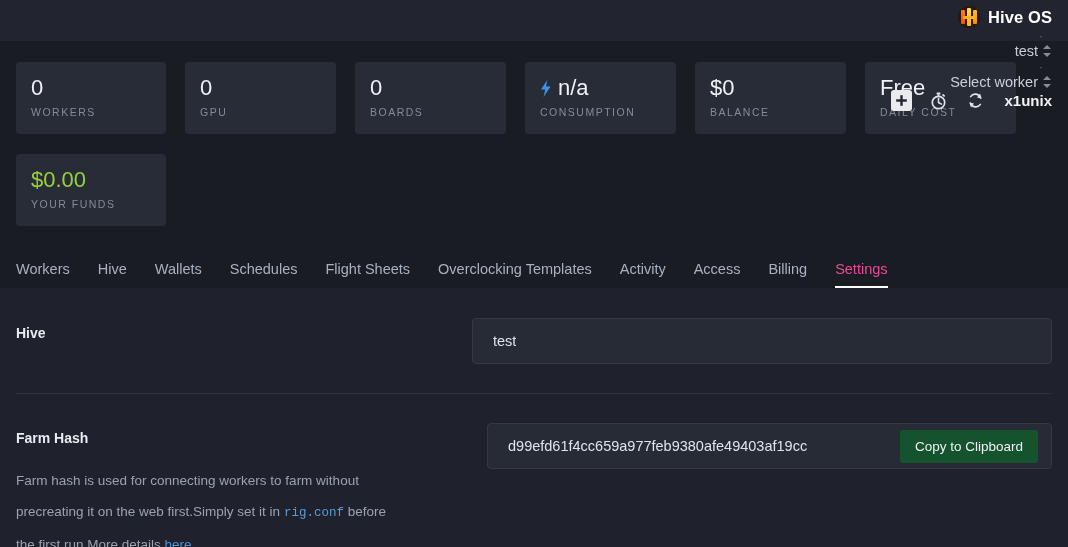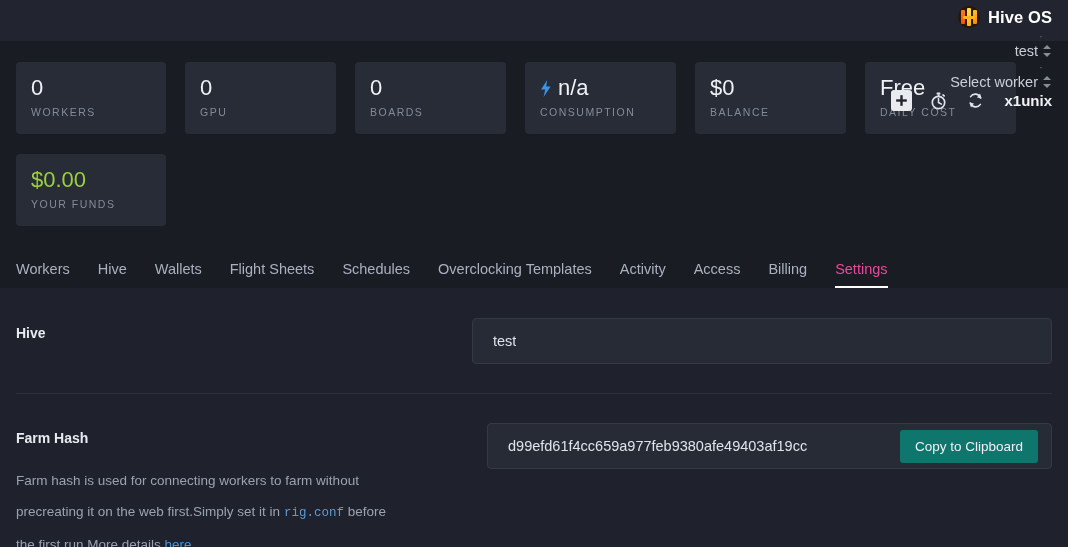--- a/index.html
+++ b/index.html
@@ -307,21 +307,21 @@
   }
 
   .input-text {
     font-size: 14.5px;
     color: #dfe3ea;
     white-space: nowrap;
     overflow: hidden;
   }
 
   .copy-btn {
-    background: #0f766e;
+    background: #14532d;
     color: #eef1f5;
     border: none;
     border-radius: 3px;
     height: 33px;
     padding: 0 15px;
     font-size: 13.5px;
     font-family: "Liberation Sans", sans-serif;
     cursor: pointer;
     white-space: nowrap;
     flex: 0 0 auto;
@@ -432,22 +432,22 @@
       <div class="stat-label">YOUR FUNDS</div>
     </div>
   </div>
 </div>
 
 <div class="tabs-wrap">
   <div class="tabs">
     <div class="tab">Workers</div>
     <div class="tab">Hive</div>
     <div class="tab">Wallets</div>
+    <div class="tab">Schedules</div>
     <div class="tab">Flight Sheets</div>
-    <div class="tab">Schedules</div>
     <div class="tab">Overclocking Templates</div>
     <div class="tab">Activity</div>
     <div class="tab">Access</div>
     <div class="tab">Billing</div>
     <div class="tab active">Settings</div>
   </div>
 </div>
 
 <div class="panel">
 

